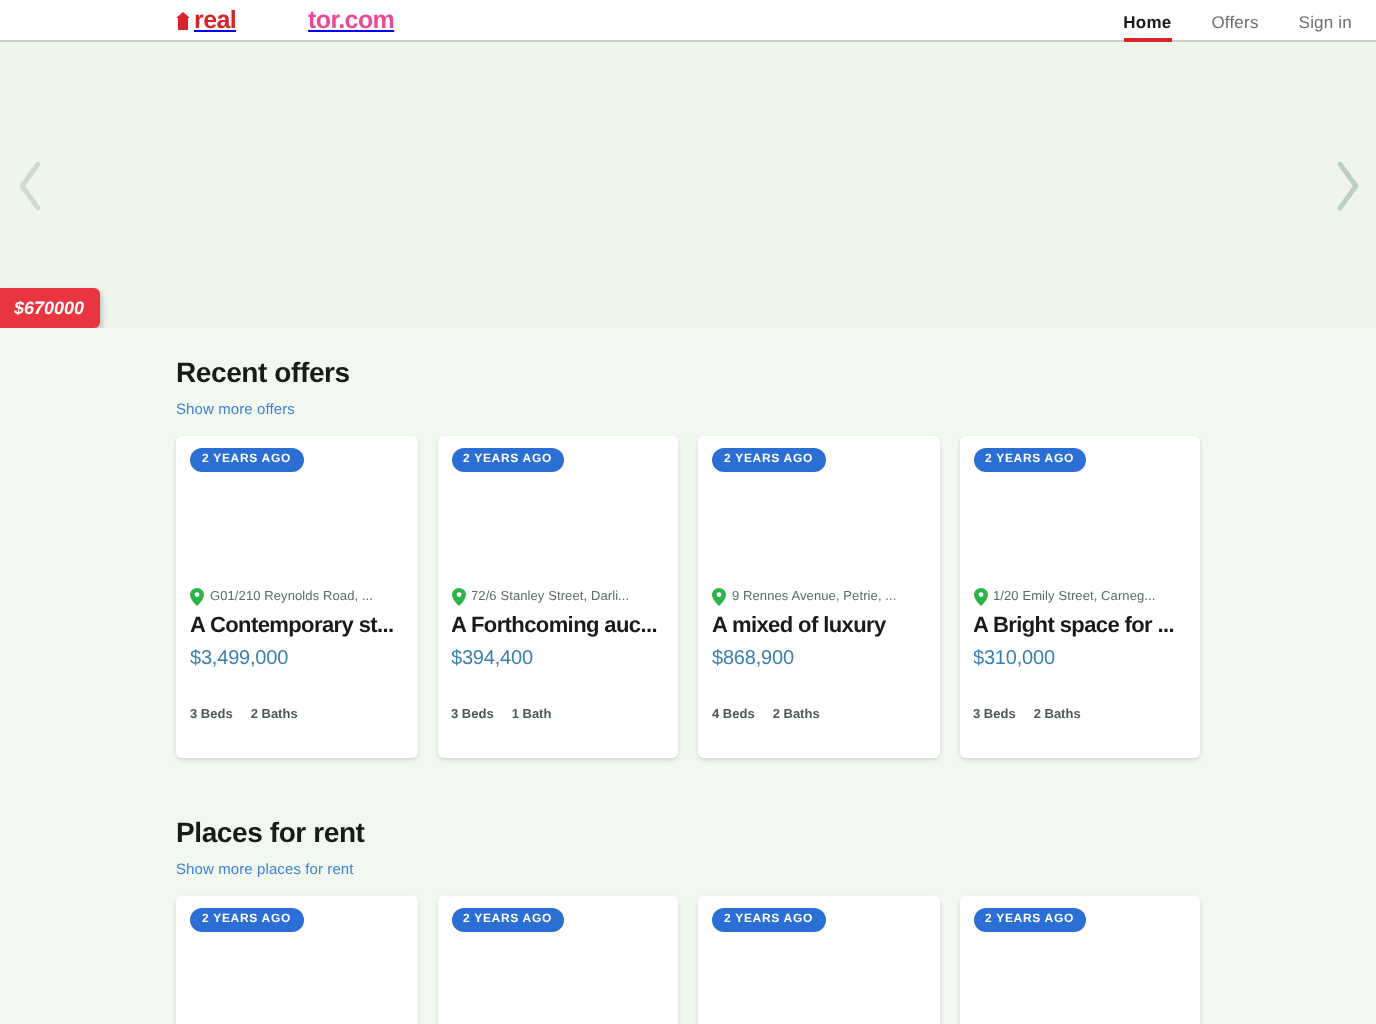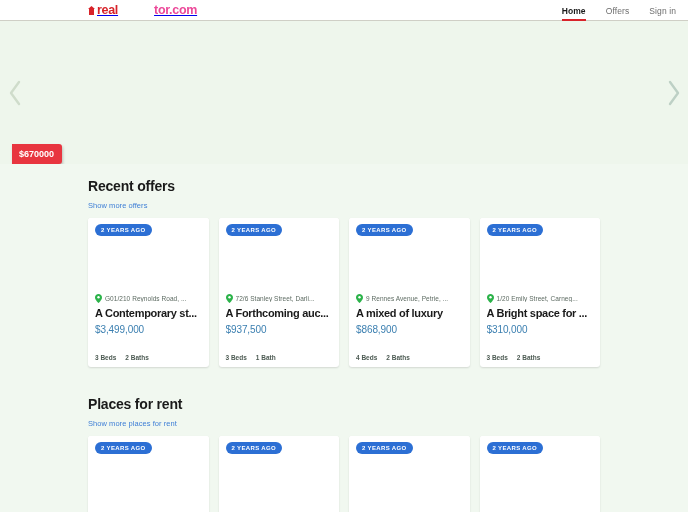--- a/index.html
+++ b/index.html
@@ -105,30 +105,31 @@
     font-size: 9px;
     padding: 6px 9px 6px 8px;
     border-radius: 0 3px 3px 0;
     box-shadow: 1px 2px 3px rgba(0,0,0,.25);
     letter-spacing: .1px;
     white-space: nowrap;
   }
 
   .hero-price-badge {
     position: absolute;
-    left: 12px;
+    left: 0;
     bottom: 0px;
     background: #e8353f;
     color: #ffffff;
     font-size: 9px;
     font-weight: 700;
     padding: 5px 8px 5px 7px;
     border-radius: 0 3px 3px 0;
     box-shadow: 1px 2px 3px rgba(0,0,0,.22);
     white-space: nowrap;
+    font-style: italic;
   }
 
   .hero-arrow {
     position: absolute;
     top: 50%;
     transform: translateY(-50%);
     width: 26px;
     height: 42px;
     display: flex;
     align-items: center;
@@ -176,21 +177,21 @@
     gap: 10px;
   }
   .card {
     flex: 1 1 0;
     min-width: 0;
     background: #ffffff;
     border-radius: 3px;
     box-shadow: 0 1px 2px rgba(0,0,0,.13);
     position: relative;
     overflow: hidden;
-    padding-bottom: 6px;
+    padding-bottom: 18px;
   }
 
   .card-media {
     position: relative;
     height: 76px;
     background: #ffffff;
   }
   .card-badge {
     position: absolute;
     left: 7px;
@@ -344,21 +345,21 @@
           <div class="card-addr-row">
             <span class="pin-icon">
               <svg width="7" height="9" viewBox="0 0 7 9" xmlns="http://www.w3.org/2000/svg">
                   <path d="M3.5 0C1.6 0 0 1.5 0 3.4C0 5.8 3.5 9 3.5 9S7 5.8 7 3.4C7 1.5 5.4 0 3.5 0Z" fill="#2cb34a"></path>
                   <circle cx="3.5" cy="3.3" r="1.2" fill="#ffffff"></circle>
                 </svg>
             </span>
             <span class="card-addr">72/6 Stanley Street, Darli...</span>
           </div>
           <div class="card-title">A Forthcoming auc...</div>
-          <div class="card-price">$937,500</div>
+          <div class="card-price">$394,400</div>
           <div class="card-specs">
             <span>3 Beds</span>
             <span>1 Bath</span>
           </div>
         </div>
       </div>
 
       <div class="card">
         <div class="card-media">
           <div class="card-badge">2 YEARS AGO</div>

